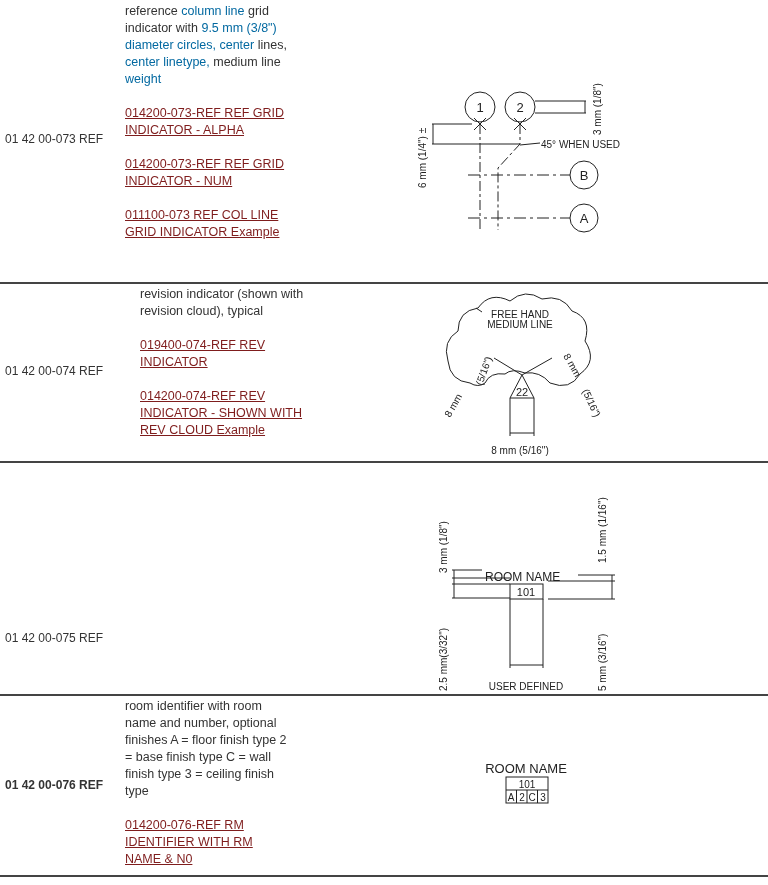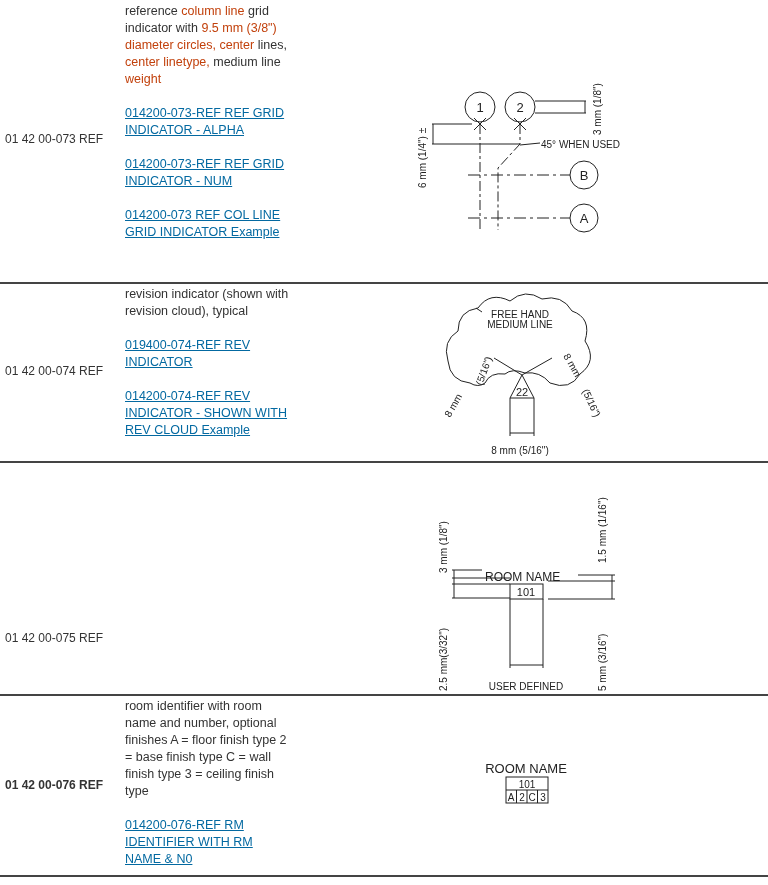--- a/index.html
+++ b/index.html
@@ -3,37 +3,37 @@
 <meta charset="utf-8">
 <style>
   html, body { margin: 0; padding: 0; background: #ffffff; }
   body { width: 768px; height: 885px; overflow: hidden; position: relative;
          font-family: "Liberation Sans", sans-serif; color: #333333; }
   .row { position: absolute; left: 0; width: 768px; border-bottom: 2px solid #444444; box-sizing: border-box; }
   .code { position: absolute; left: 5px; font-size: 12px; color: #333; white-space: nowrap; }
   .desc { position: absolute; left: 125px; width: 165px; font-size: 12.5px; line-height: 17px; color: #333; }
   .desc p { margin: 0 0 17px 0; }
   .desc p:last-child { margin-bottom: 0; }
-  .hl { color: #c2410c; }
-  a.lnk { color: #0369a1; text-decoration: underline; display: block; margin-bottom: 17px; }
+  .hl { color: #0369a1; }
+  a.lnk { color: #7f1d1d; text-decoration: underline; display: block; margin-bottom: 17px; }
   a.lnk:last-child { margin-bottom: 0; }
   .fig { position: absolute; }
   svg text { font-family: "Liberation Sans", sans-serif; fill: #222; }
 </style>
 </head>
 <body>
 
 <div class="row" style="top:0;height:284px;">
   <div class="code" style="top:132px;">01 42 00-073  REF</div>
   <div class="desc" style="top:3px;">
     <p><span>reference </span><span class="hl">column line</span><span> grid indicator with </span><span class="hl">9.5 mm (3/8") diameter circles, center</span><span> lines, </span><span class="hl">center linetype,</span><span> medium line </span><span class="hl">weight</span></p>
     <div>
       <a class="lnk" href="#">014200-073-REF REF GRID INDICATOR - ALPHA</a>
       <a class="lnk" href="#">014200-073-REF REF GRID INDICATOR - NUM</a>
-      <a class="lnk" href="#">014200-073 REF COL LINE GRID INDICATOR Example</a>
+      <a class="lnk" href="#">011100-073 REF COL LINE GRID INDICATOR Example</a>
     </div>
   </div>
   <div class="fig" style="left:400px;top:30px;width:260px;height:220px;">
     <svg width="260" height="220" viewBox="0 0 260 220" stroke="#222" fill="none" stroke-width="1">
 
       <circle cx="80" cy="77" r="15"></circle>
       <circle cx="120" cy="77" r="15"></circle>
       <text x="80" y="82" font-size="13" text-anchor="middle" stroke="none">1</text>
       <text x="120" y="82" font-size="13" text-anchor="middle" stroke="none">2</text>
 
@@ -57,21 +57,21 @@
       <path d="M120 115 L140 113"></path>
       <text x="141" y="118" font-size="10" stroke="none">45° WHEN USED</text>
       <text font-size="10" stroke="none" transform="translate(26,158) rotate(-90)">6 mm (1/4") ±</text>
       <text font-size="10" stroke="none" transform="translate(201,105) rotate(-90)">3 mm (1/8")</text>
     </svg>
   </div>
 </div>
 
 <div class="row" style="top:284px;height:179px;">
   <div class="code" style="top:80px;">01 42 00-074  REF</div>
-  <div class="desc" style="top:2px;">
+  <div class="desc" style="top:2px;margin-left:15px;">
     <p>revision indicator (shown with revision cloud), typical</p>
     <div>
       <a class="lnk" href="#">019400-074-REF REV INDICATOR</a>
       <a class="lnk" href="#">014200-074-REF REV INDICATOR - SHOWN WITH REV CLOUD Example</a>
     </div>
   </div>
   <div class="fig" style="left:420px;top:2px;width:200px;height:175px;">
     <svg width="200" height="175" viewBox="0 0 200 175" stroke="#222" fill="none" stroke-width="1">
 
       <path d="M50 97 Q30 95 28 75 Q22 55 38 45 Q38 25 58 22 Q70 5 90 15 Q105 2 122 13 Q142 8 152 25 Q172 32 165 55 Q178 75 160 88 Q150 105 130 97 Q120 85 105 87 Q92 82 85 88 Q70 86 65 97 Q58 102 50 97 Z"></path>

